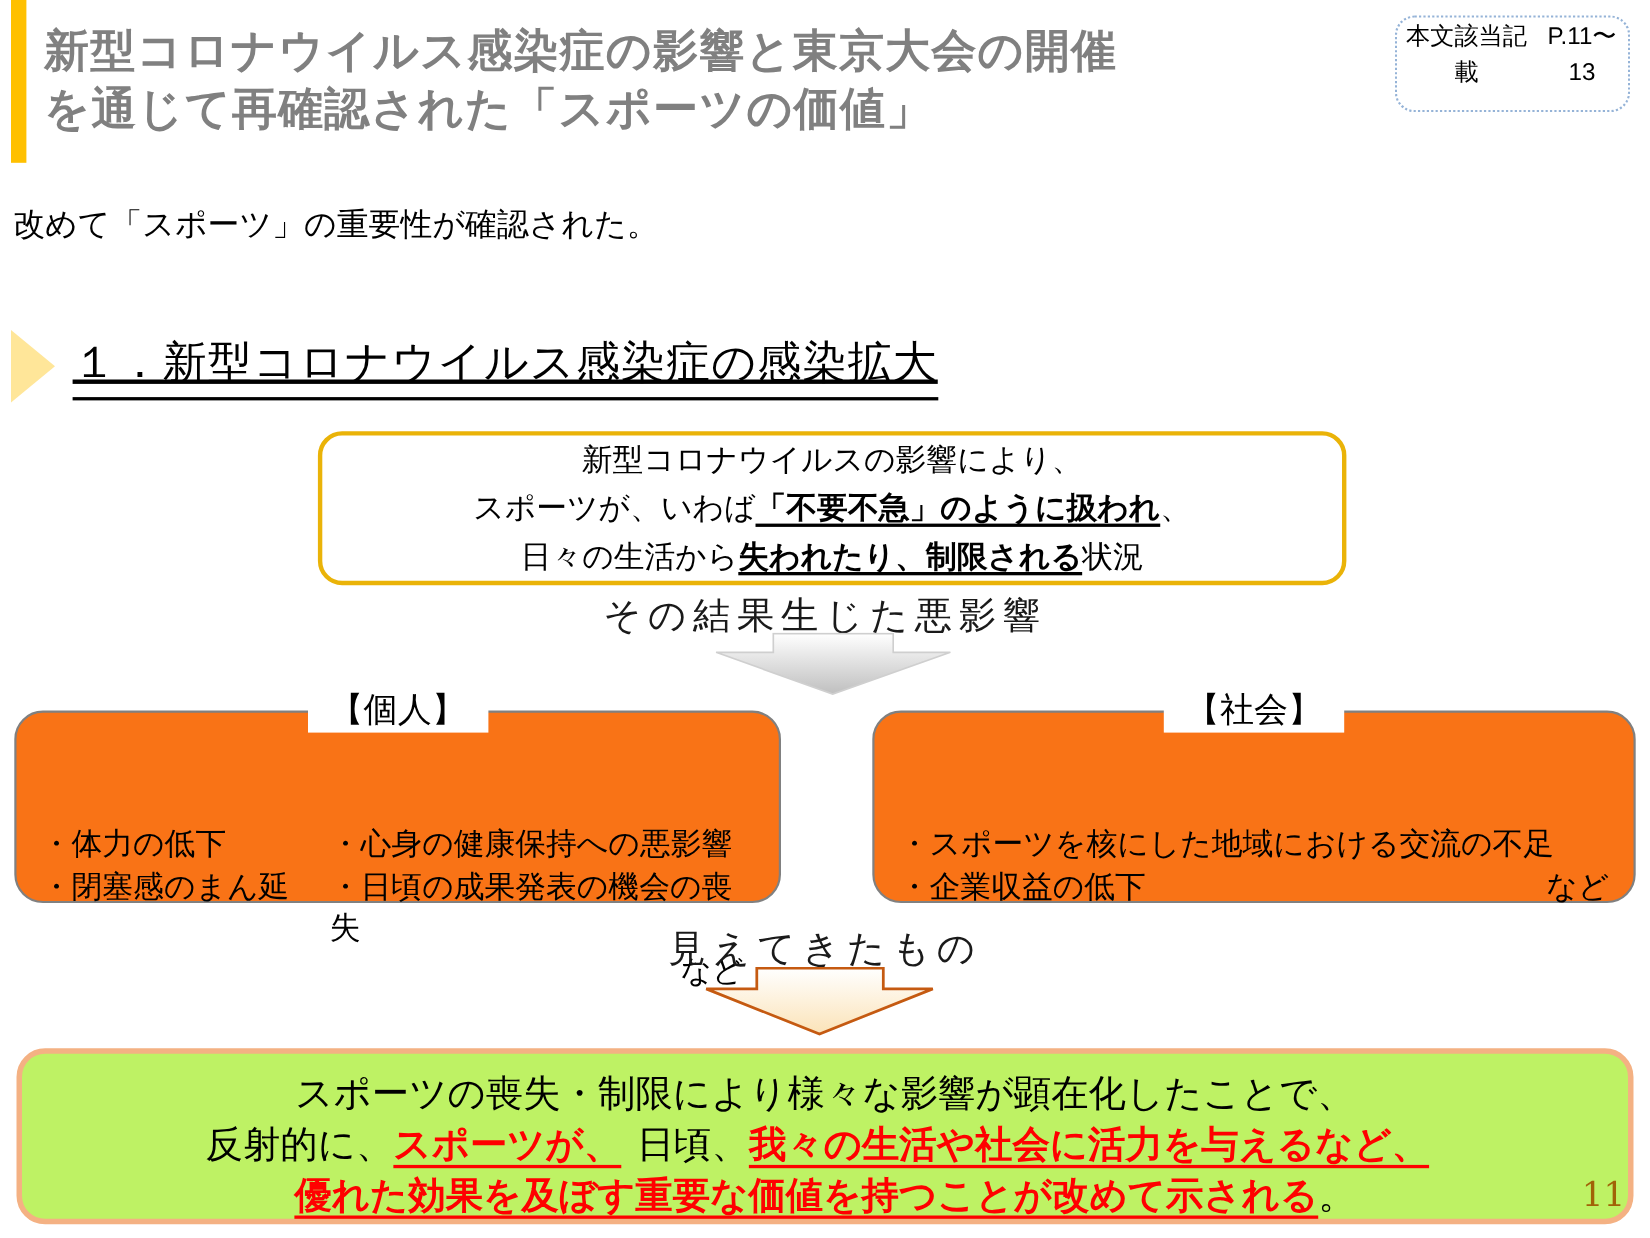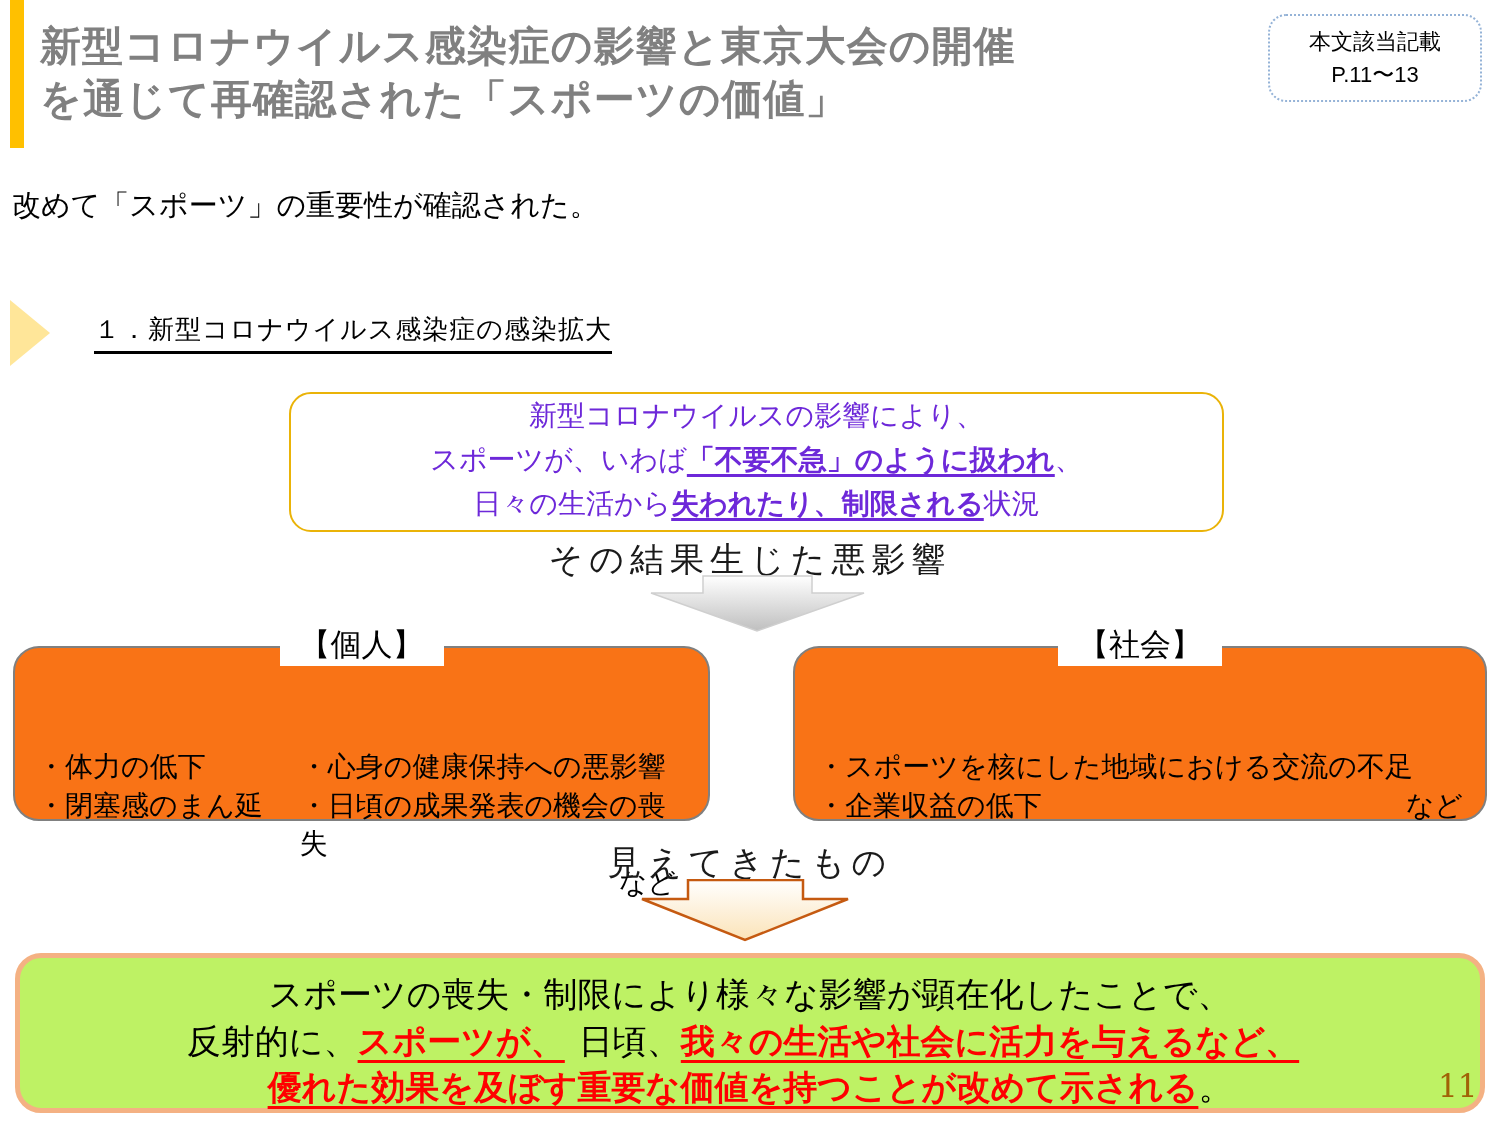--- a/index.html
+++ b/index.html
@@ -6,35 +6,35 @@
   html,body { width:1500px; height:1125px; background:#ffffff;
     font-family:"Liberation Sans", sans-serif; overflow:hidden; }
   .abs { position:absolute; }
 
   
   .accent-bar { left:10px; top:0; width:14px; height:148px; background:#FFC000; }
   .slide-title { left:40px; top:20px; width:1190px; font-size:41px; font-weight:bold;
     color:#808080; line-height:1.3; letter-spacing:1px; }
   .ref-box { left:1268px; top:14px; width:214px; height:88px; border:2px dotted #95B3D7;
     border-radius:18px; text-align:center; font-size:22px; color:#000;
-    display:flex; flex-direction:column; justify-content:center; line-height:1.5; }
+    display:flex; flex-direction:row; justify-content:center; line-height:1.5; }
 
   .intro { left:12px; top:186px; font-size:29px; color:#000; line-height:1.35; }
 
   
   .section-head { left:10px; top:300px; display:flex; align-items:center; }
   .tri-bullet { width:0; height:0; border-top:33px solid transparent;
     border-bottom:33px solid transparent; border-left:40px solid #FFE699; }
-  .section-head-text { margin-left:44px; font-size:26px; color:#000;
-    border-bottom:3px solid #000; padding-bottom:4px; letter-spacing:1px; }
+  .section-head-text { margin-left:16px; font-size:40px; color:#000;
+    border-bottom:3px solid #000; padding-bottom:4px; letter-spacing:1px;text-decoration:underline; }
 
   
-  .impact-box { left:289px; top:392px; width:935px; height:140px; border:2px solid #eab308;
+  .impact-box { left:289px; top:392px; width:935px; height:140px; border:4px solid #eab308;
     border-radius:22px; display:flex; flex-direction:column; 
-    align-items:center; font-size:28px; color:#6d28d9; line-height:1.58; text-align:center; }
+    align-items:center; font-size:28px; color:#000000; line-height:1.58; text-align:center; }
   .impact-box b { font-weight:bold; text-decoration:underline;
     text-decoration-thickness:2.5px; text-underline-offset:5px; }
 
   
   .serif-label { width:1500px; left:0; text-align:center;
     font-family:"DejaVu Serif", serif; font-size:34px; color:#1a1a1a; letter-spacing:6px; }
   .label-result { top:537px; }
   .label-seen { top:840px; }
 
   .arrow-svg { display:block; }

